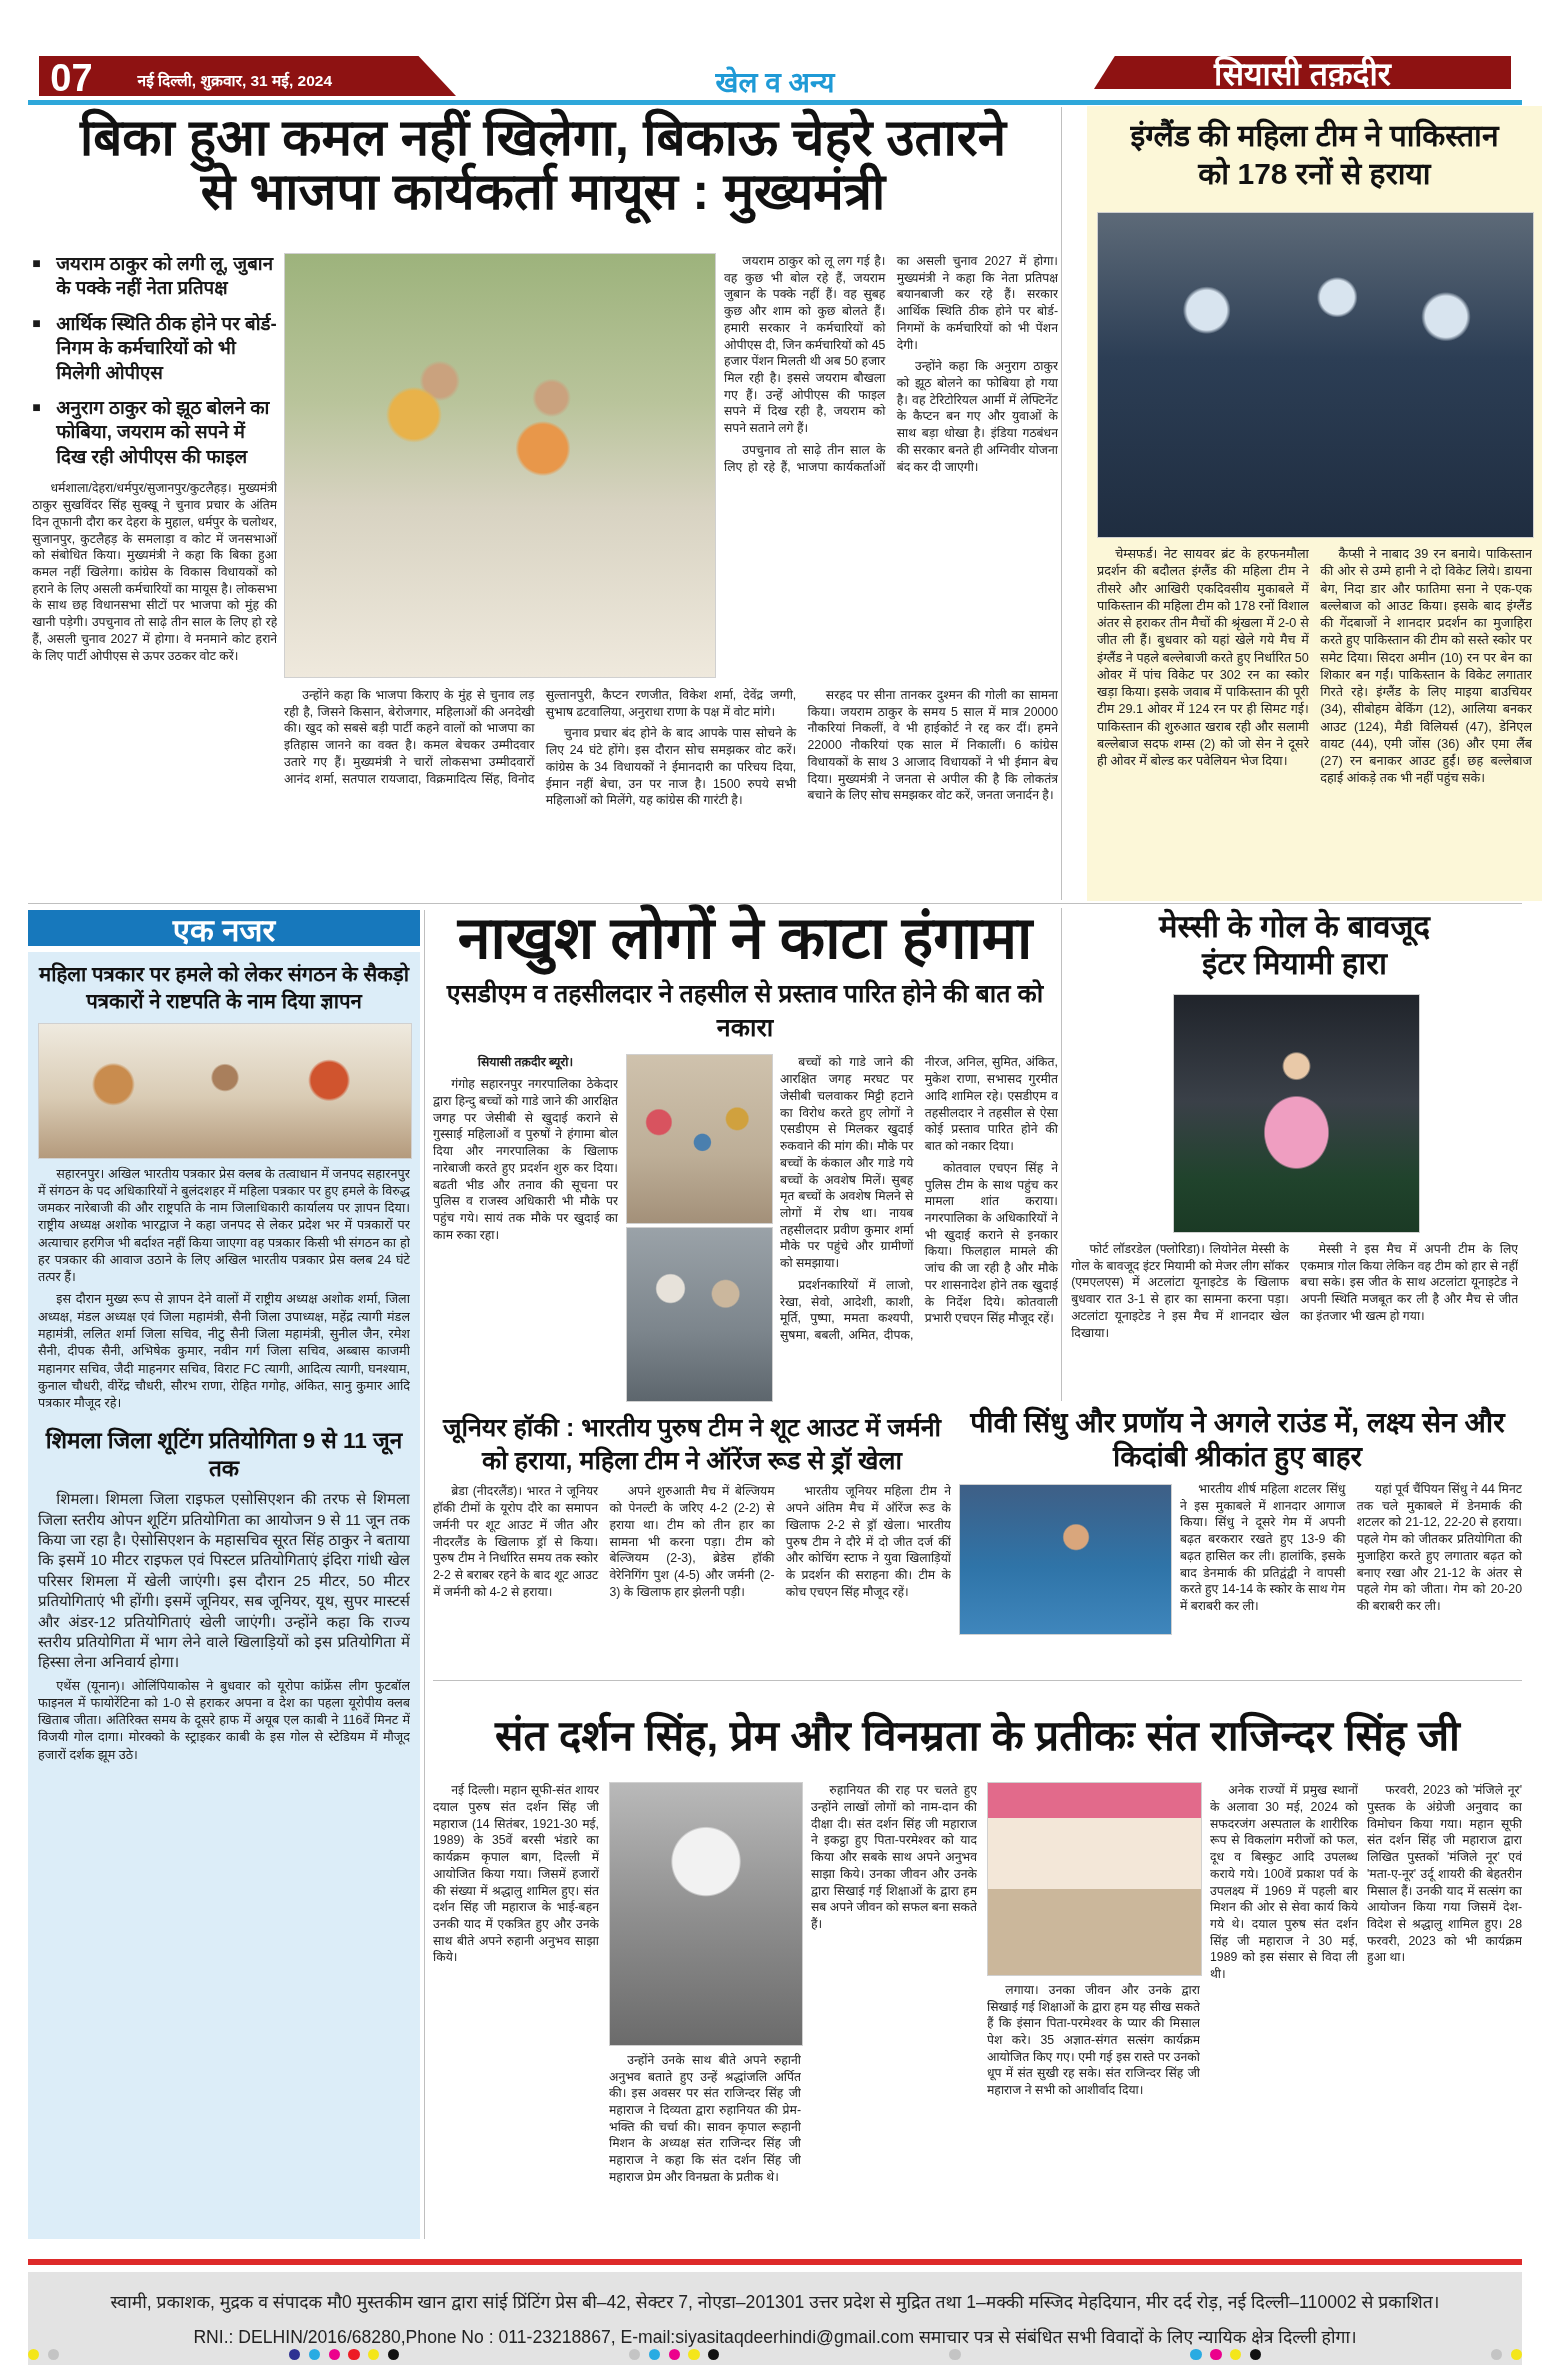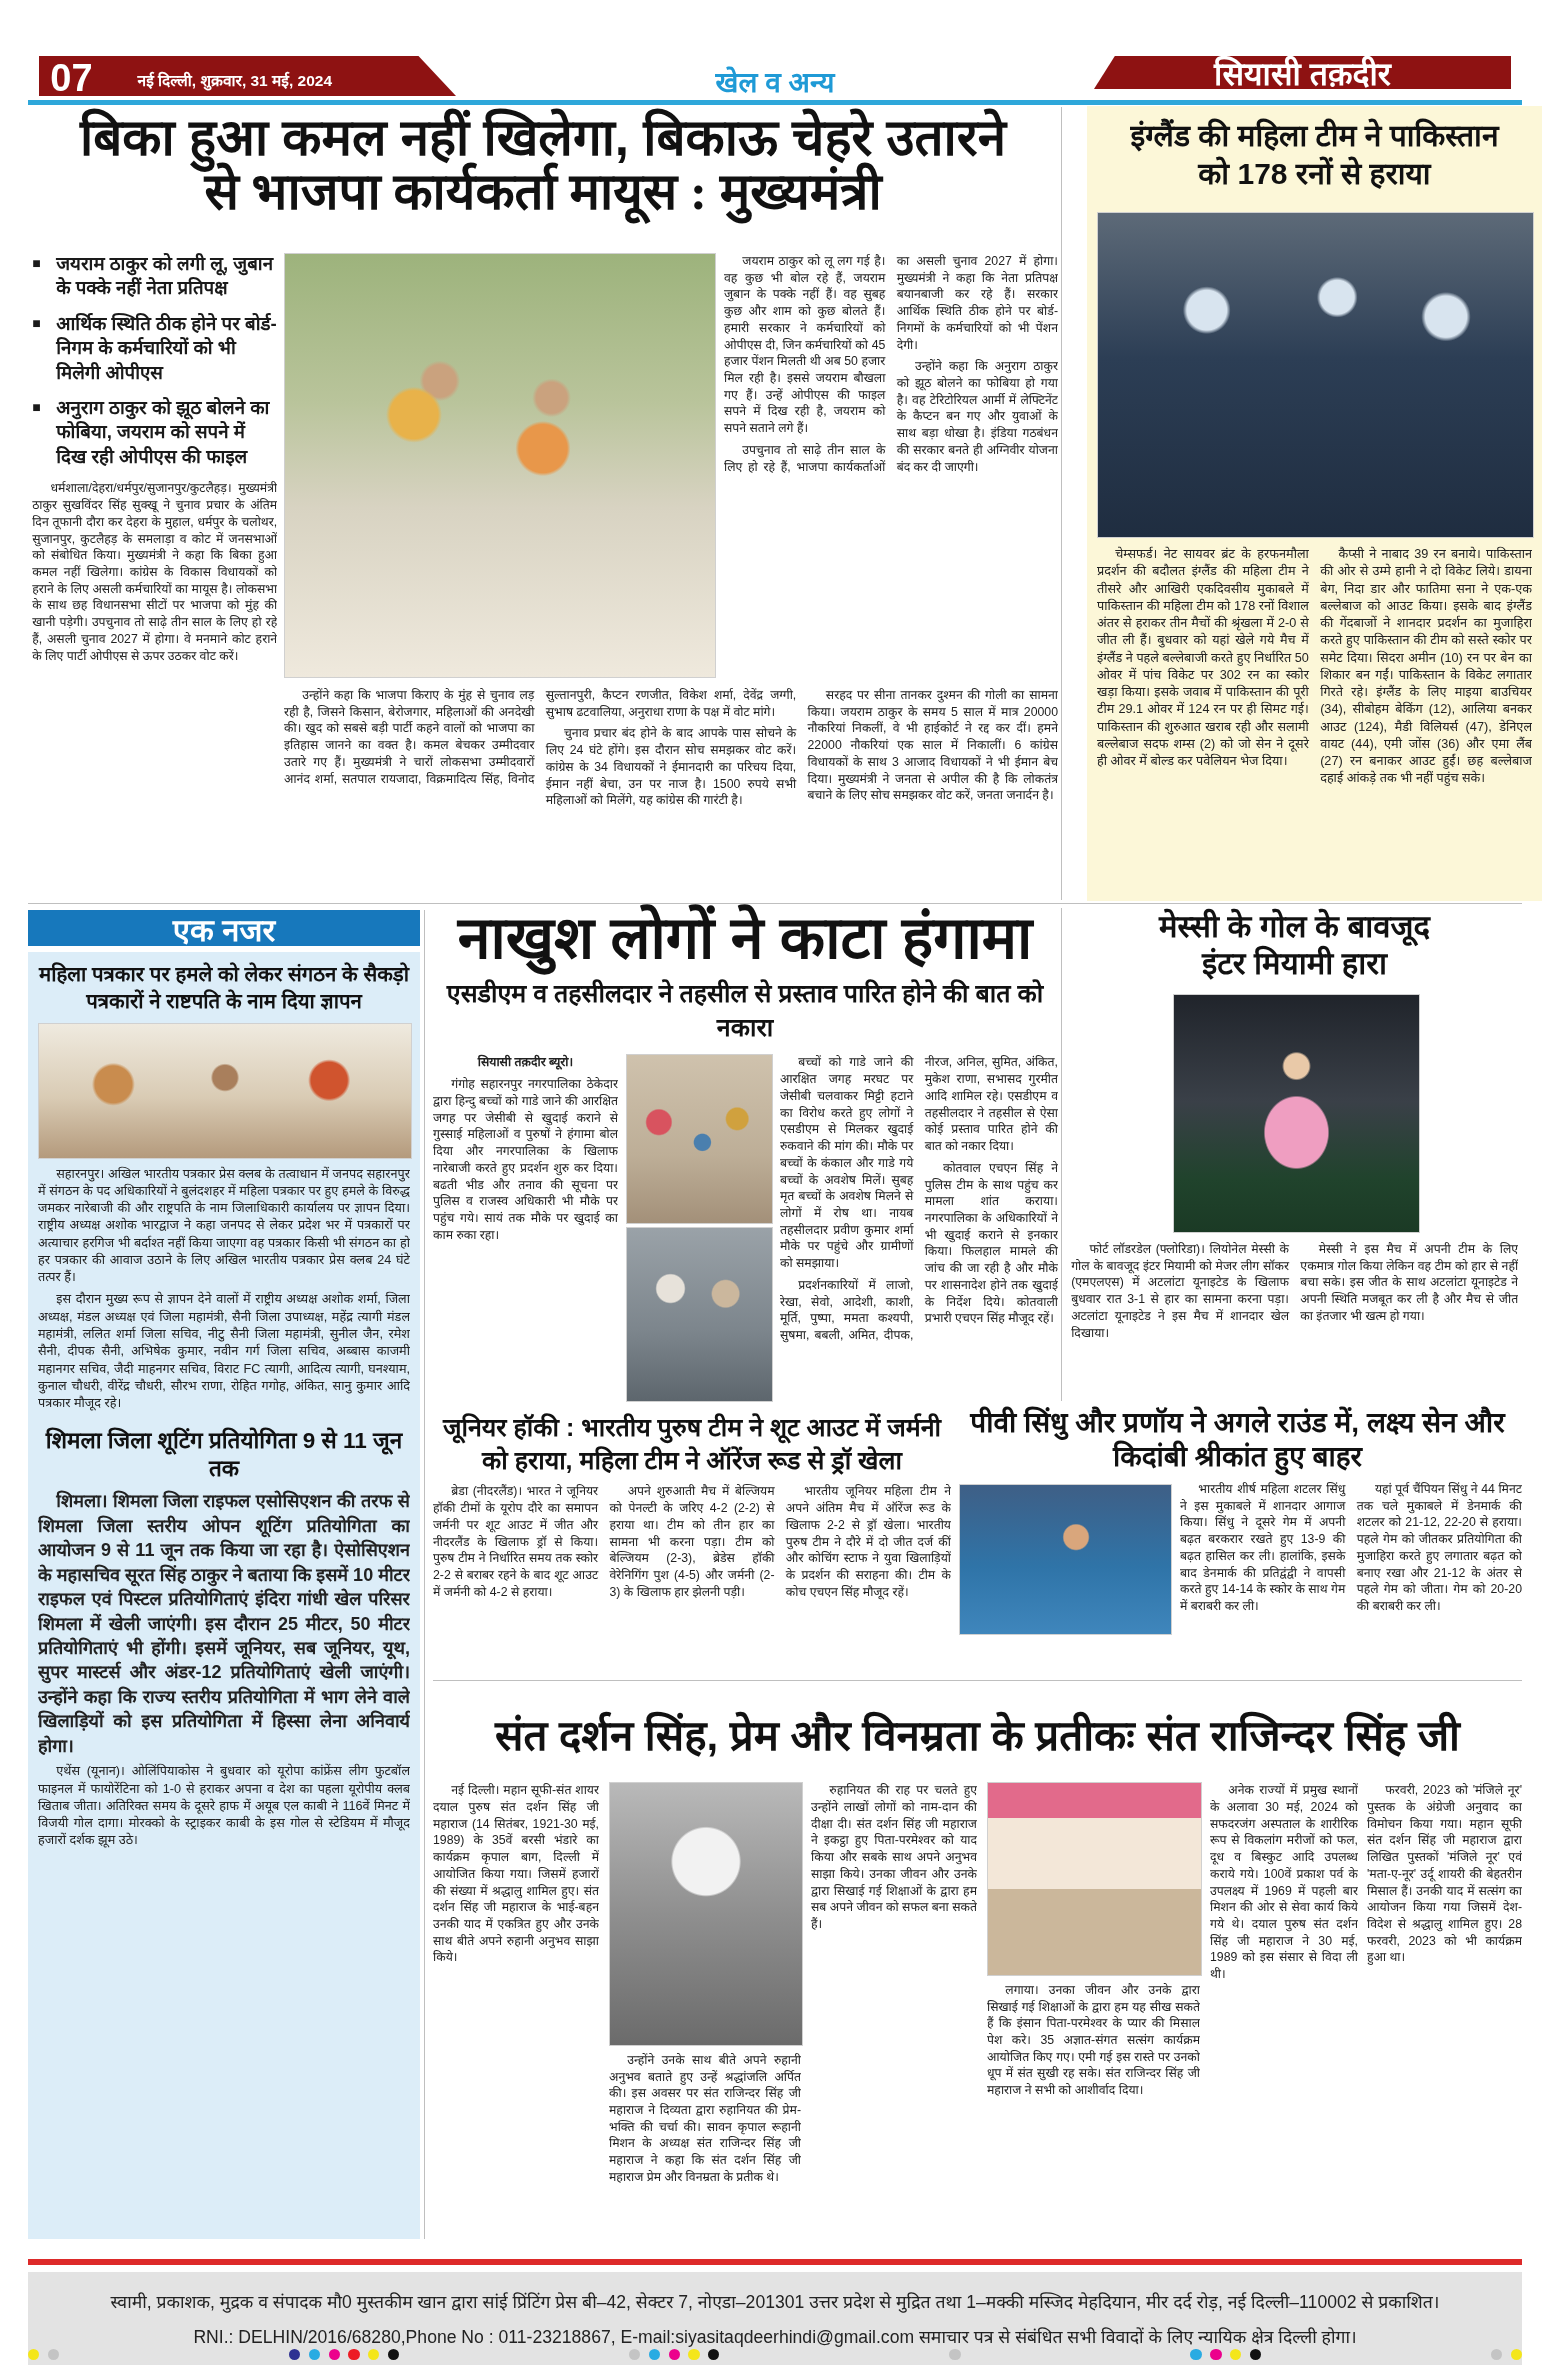--- a/index.html
+++ b/index.html
@@ -94,21 +94,21 @@
     <div class="edition">नई दिल्ली, शुक्रवार, 31 मई, 2024</div>
   </div>
   <div class="abs section-title">खेल व अन्य</div>
   <div class="abs mast-red mast-right">
     <div class="paper-title">सियासी तक़दीर</div>
   </div>
   <div class="abs mast-rule"></div>
 
   <div class="abs" style="left:28px;top:111px;width:1030px;height:788px;">
     <div class="center hl" style="font-size:51px;line-height:1.06;">बिका हुआ कमल नहीं खिलेगा, बिकाऊ चेहरे उतारने</div>
-    <div class="center hl" style="font-size:51px;line-height:1.06;font-family:Liberation Serif, serif;">से भाजपा कार्यकर्ता मायूस : मुख्यमंत्री</div>
+    <div class="center hl" style="font-size:51px;line-height:1.06;">से भाजपा कार्यकर्ता मायूस : मुख्यमंत्री</div>
 
     <div class="abs" style="left:4.2px;top:141px;width:245px;height:643px;overflow:hidden;">
       <ul class="bullets">
         <li>जयराम ठाकुर को लगी लू, जुबान के पक्के नहीं नेता प्रतिपक्ष</li>
         <li>आर्थिक स्थिति ठीक होने पर बोर्ड-निगम के कर्मचारियों को भी मिलेगी ओपीएस</li>
         <li>अनुराग ठाकुर को झूठ बोलने का फोबिया, जयराम को सपने में दिख रही ओपीएस की फाइल</li>
       </ul>
       <div class="bodytext" style="height:338px;">
         <p>धर्मशाला/देहरा/धर्मपुर/सुजानपुर/कुटलैहड़। मुख्यमंत्री ठाकुर सुखविंदर सिंह सुक्खू ने चुनाव प्रचार के अंतिम दिन तूफानी दौरा कर देहरा के मुहाल, धर्मपुर के चलोथर, सुजानपुर, कुटलैहड़ के समलाड़ा व कोट में जनसभाओं को संबोधित किया। मुख्यमंत्री ने कहा कि बिका हुआ कमल नहीं खिलेगा। कांग्रेस के विकास विधायकों को हराने के लिए असली कर्मचारियों का मायूस है। लोकसभा के साथ छह विधानसभा सीटों पर भाजपा को मुंह की खानी पड़ेगी। उपचुनाव तो साढ़े तीन साल के लिए हो रहे हैं, असली चुनाव 2027 में होगा। वे मनमाने कोट हराने के लिए पार्टी ओपीएस से ऊपर उठकर वोट करें।</p>
       </div>
@@ -146,21 +146,21 @@
   <div class="abs" style="left:28px;top:910px;width:392px;height:1329px;">
     <div class="eknazar-banner">एक नजर</div>
     <div class="abs eknazar-panel" style="left:0;top:42px;width:392px;height:1287px;box-sizing:border-box;padding:8.5px 10px;overflow:hidden;">
       <div class="center hl" style="font-size:20.4px;line-height:1.35;">महिला पत्रकार पर हमले को लेकर संगठन के सैकड़ो  पत्रकारों ने राष्टपति के नाम दिया ज्ञापन</div>
       <div class="photo ph-press" style="position:relative;width:100%;height:134px;margin:7px 0;"></div>
       <div class="bodytext" style="font-size:12.7px;">
         <p>सहारनपुर। अखिल भारतीय पत्रकार प्रेस क्लब के तत्वाधान में जनपद सहारनपुर में संगठन के पद अधिकारियों ने बुलंदशहर में महिला पत्रकार पर हुए हमले के विरुद्ध जमकर नारेबाजी की और राष्ट्रपति के नाम जिलाधिकारी कार्यालय पर ज्ञापन दिया। राष्ट्रीय अध्यक्ष अशोक भारद्वाज ने कहा जनपद से लेकर प्रदेश भर में पत्रकारों पर अत्याचार हरगिज भी बर्दाश्त नहीं किया जाएगा वह पत्रकार किसी भी संगठन का हो हर पत्रकार की आवाज उठाने के लिए अखिल भारतीय पत्रकार प्रेस क्लब 24 घंटे तत्पर हैं।</p>
         <p>इस दौरान मुख्य रूप से ज्ञापन देने वालों में राष्ट्रीय अध्यक्ष अशोक शर्मा, जिला अध्यक्ष, मंडल अध्यक्ष एवं जिला महामंत्री, सैनी जिला उपाध्यक्ष, महेंद्र त्यागी मंडल महामंत्री, ललित शर्मा जिला सचिव, नीटु सैनी जिला महामंत्री, सुनील जैन, रमेश सैनी, दीपक सैनी, अभिषेक कुमार, नवीन गर्ग जिला सचिव, अब्बास काजमी महानगर सचिव, जैदी माहनगर सचिव, विराट FC त्यागी, आदित्य त्यागी, घनश्याम, कुनाल चौधरी, वीरेंद्र चौधरी, सौरभ राणा, रोहित गगोह, अंकित, सानु कुमार आदि पत्रकार मौजूद रहे।</p>
       </div>
       <div class="center hl" style="font-size:22.5px;margin-top:10px;line-height:1.25;">शिमला जिला शूटिंग प्रतियोगिता 9 से 11 जून तक</div>
-      <div class="bodytext" style="font-size:18px;margin-top:5.6px;font-weight:bold;">
+      <div class="bodytext" style="font-size:15px;margin-top:5.6px;">
         <p>शिमला। शिमला जिला राइफल एसोसिएशन की तरफ से शिमला जिला स्तरीय ओपन शूटिंग प्रतियोगिता का आयोजन 9 से 11 जून तक किया जा रहा है। ऐसोसिएशन के महासचिव सूरत सिंह ठाकुर ने बताया कि इसमें 10 मीटर राइफल एवं पिस्टल प्रतियोगिताएं इंदिरा गांधी खेल परिसर शिमला में खेली जाएंगी। इस दौरान 25 मीटर, 50 मीटर प्रतियोगिताएं भी होंगी। इसमें जूनियर, सब जूनियर, यूथ, सुपर मास्टर्स और अंडर-12 प्रतियोगिताएं खेली जाएंगी। उन्होंने कहा कि राज्य स्तरीय प्रतियोगिता में भाग लेने वाले खिलाड़ियों को इस प्रतियोगिता में हिस्सा लेना अनिवार्य होगा।</p>
       </div>
       <div class="bodytext" style="font-size:12.7px;">
         <p>एथेंस (यूनान)। ओलिंपियाकोस ने बुधवार को यूरोपा कांफ्रेंस लीग फुटबॉल फाइनल में फायोरेंटिना को 1-0 से हराकर अपना व देश का पहला यूरोपीय क्लब खिताब जीता। अतिरिक्त समय के दूसरे हाफ में अयूब एल काबी ने 116वें मिनट में विजयी गोल दागा। मोरक्को के स्ट्राइकर काबी के इस गोल से स्टेडियम में मौजूद हजारों दर्शक झूम उठे।</p>
       </div>
     </div>
   </div>
 
   <div class="vr" style="left:424px;top:910px;height:1329px;"></div>
 

